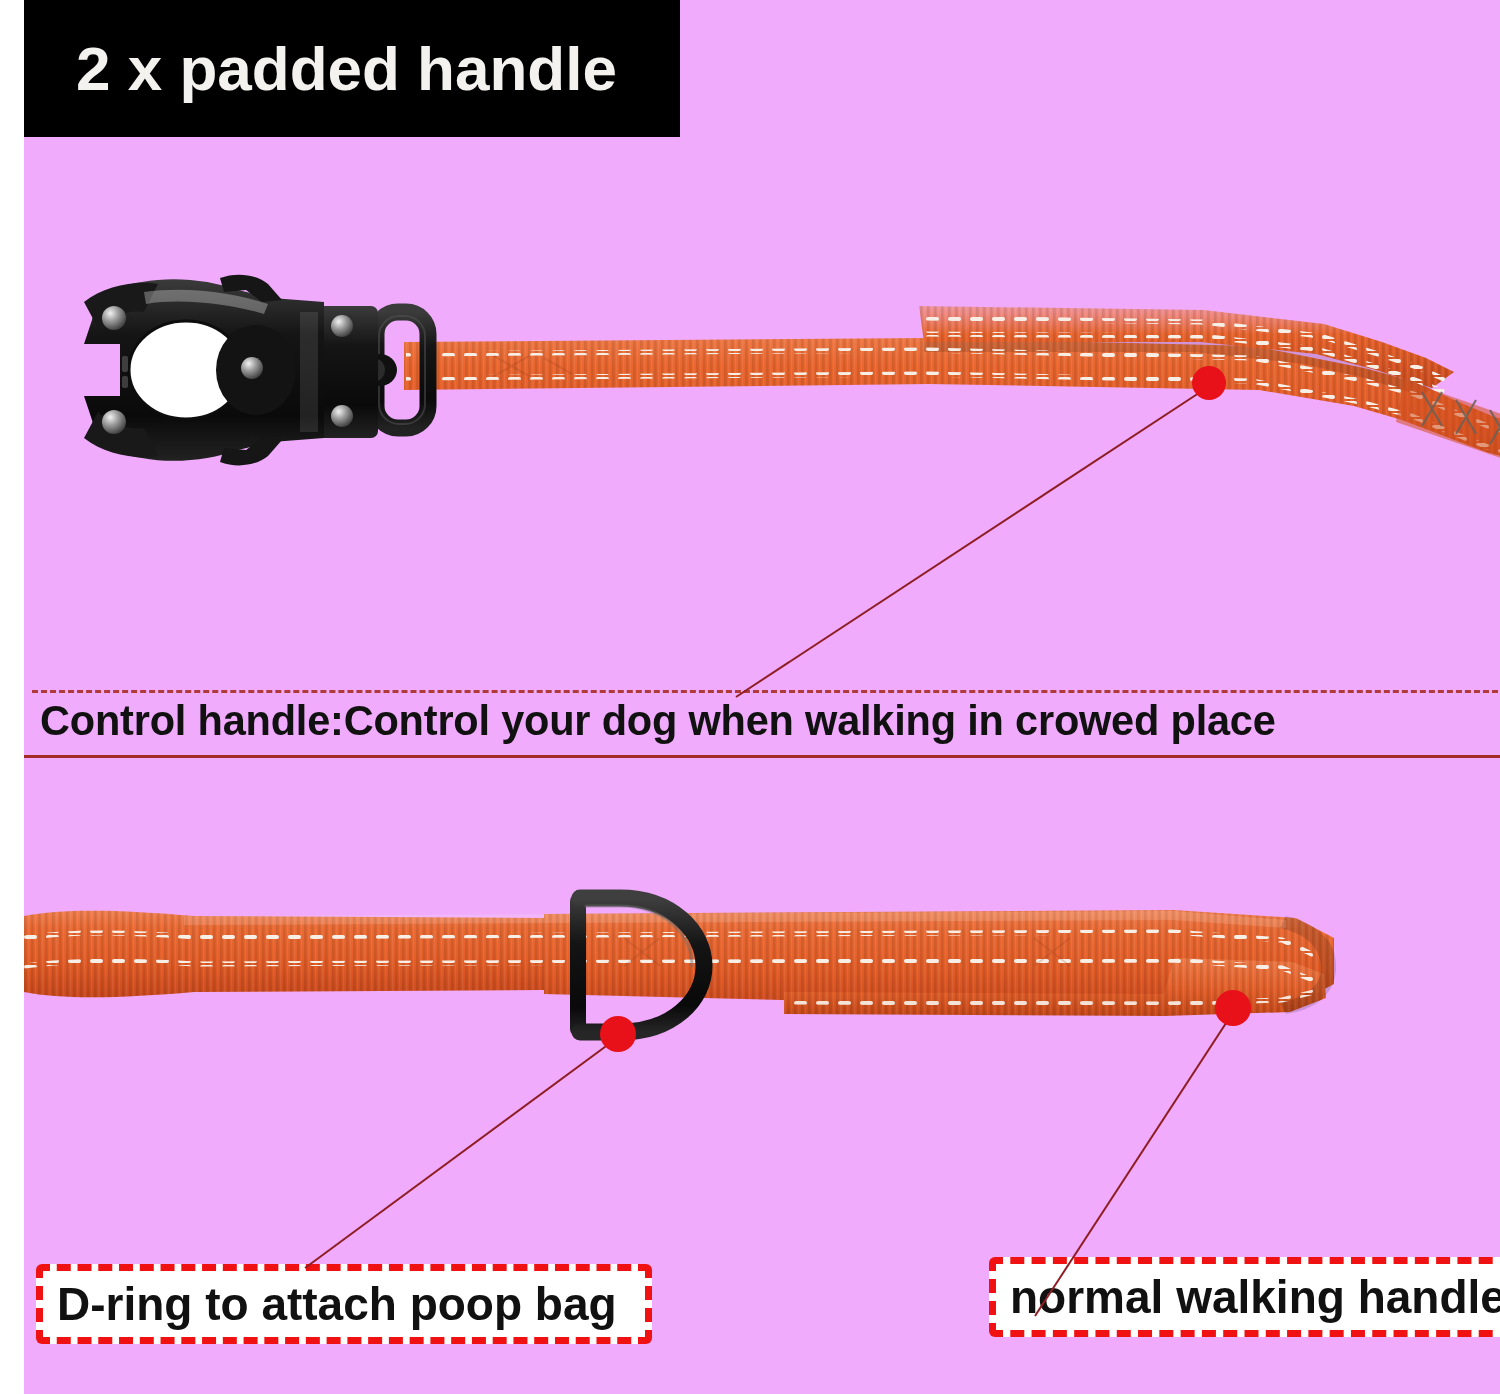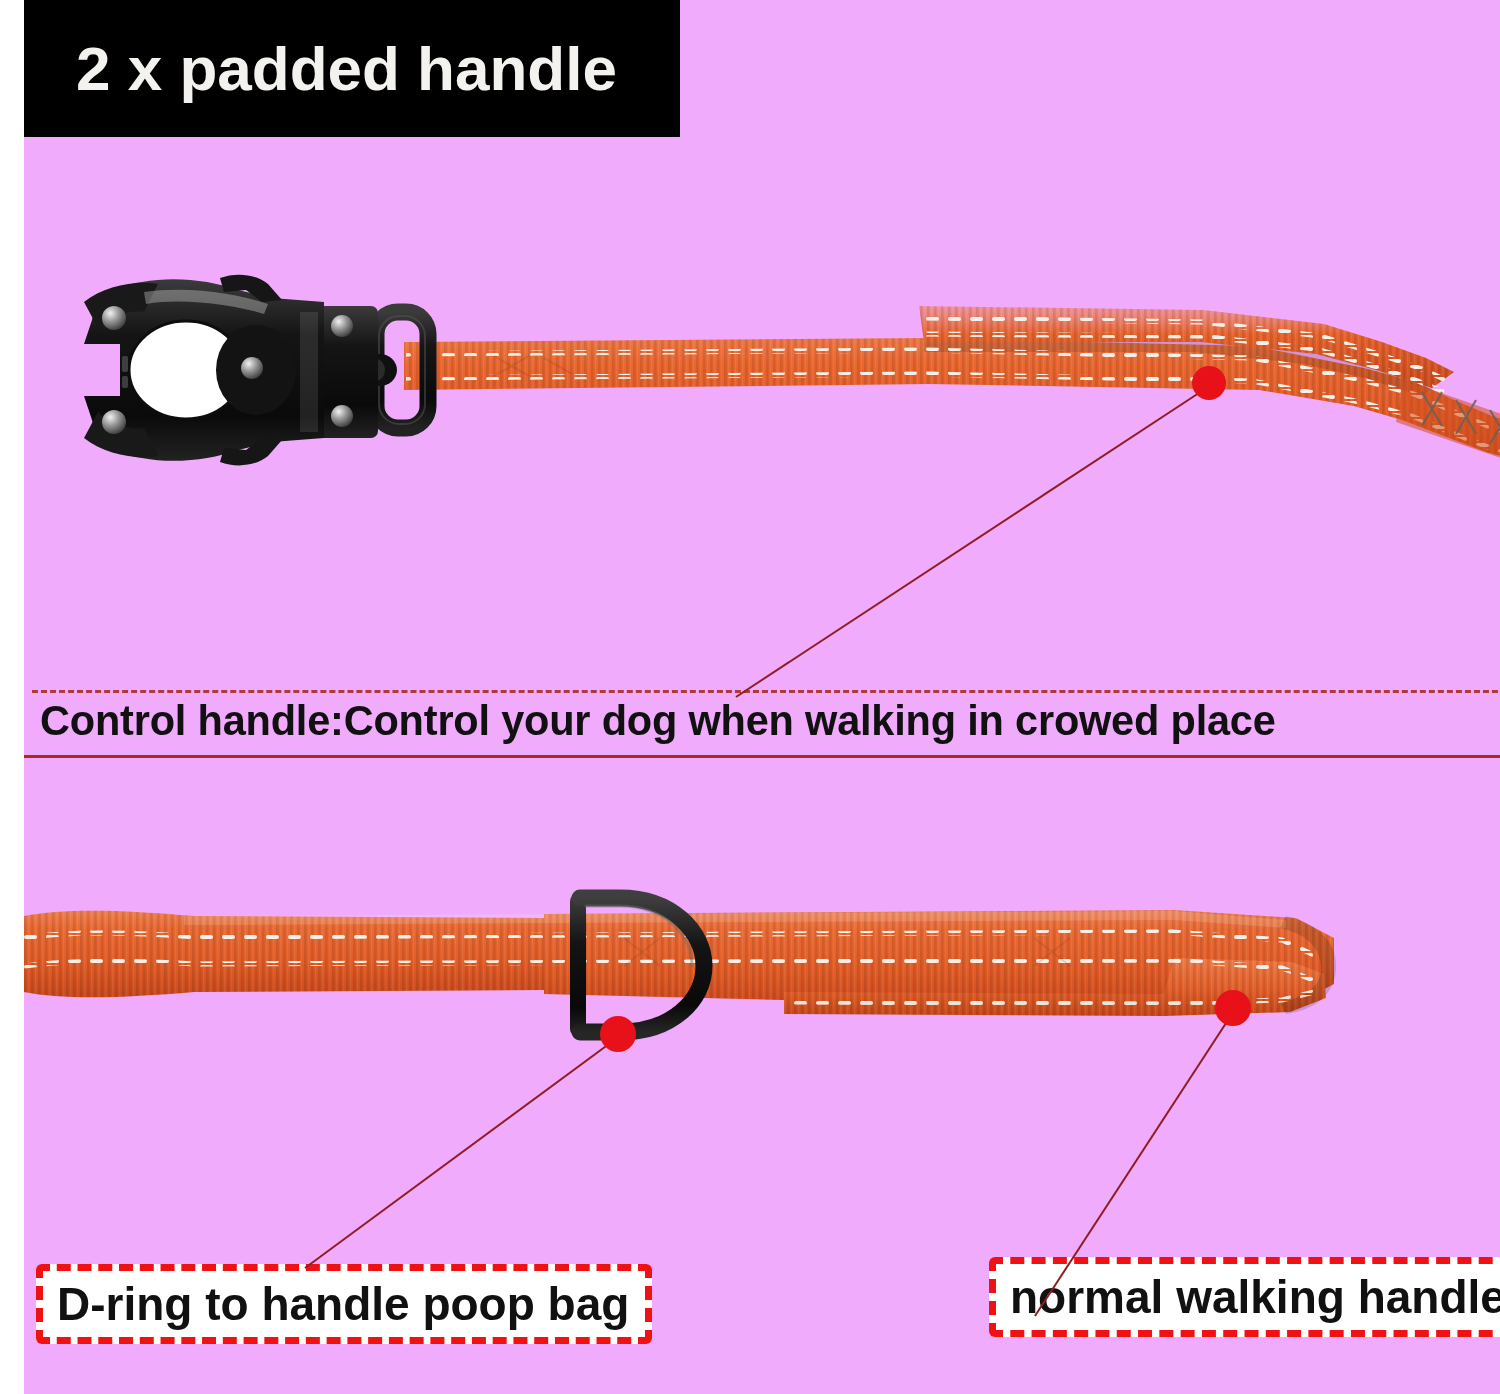--- a/index.html
+++ b/index.html
@@ -318,21 +318,21 @@
         <rect x="546" y="14" width="16" height="142" rx="7" fill="url(#metalGradB)"></rect>
 
         <path d="M 556 18 L 596 18 C 648 18, 680 52, 680 86 C 680 120, 648 152, 596 152 L 556 152" fill="none" stroke="url(#metalGradB)" stroke-width="17" stroke-linecap="round"></path>
 
         <path d="M 562 26 L 596 26 C 640 26, 668 54, 668 86" fill="none" stroke="#6d6d6d" stroke-width="3" opacity="0.45" stroke-linecap="round"></path>
       </g>
     </svg>
   </div>
 
   <div class="callout-box" id="callout-dring">
-    <span class="callout-text">D-ring to handle poop bag</span>
+    <span class="callout-text">D-ring to attach poop bag</span>
   </div>
 
   <div class="callout-box" id="callout-walk">
     <span class="callout-text">normal walking handle</span>
   </div>
 
   <svg id="overlay" viewBox="0 0 1500 1394" xmlns="http://www.w3.org/2000/svg">
 
     <line x1="1181" y1="389" x2="712" y2="697" stroke="#8e1e22" stroke-width="2"></line>
     <circle cx="1185" cy="383" r="17" fill="#e8111a"></circle>

